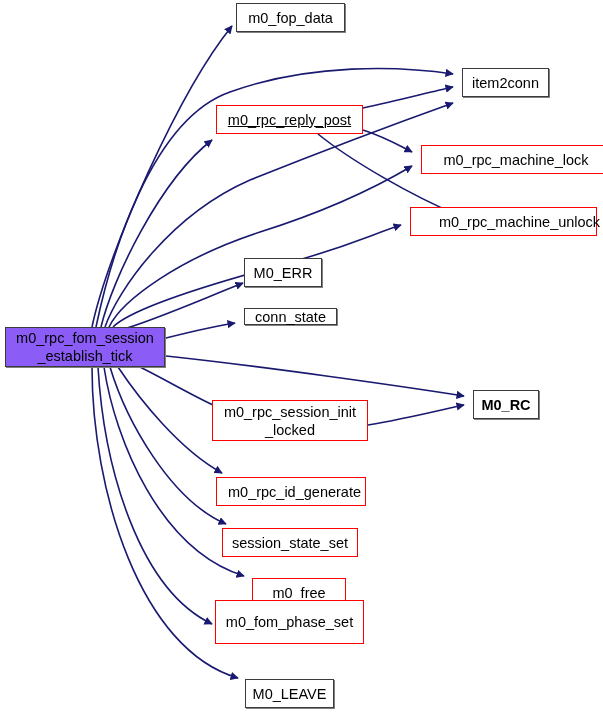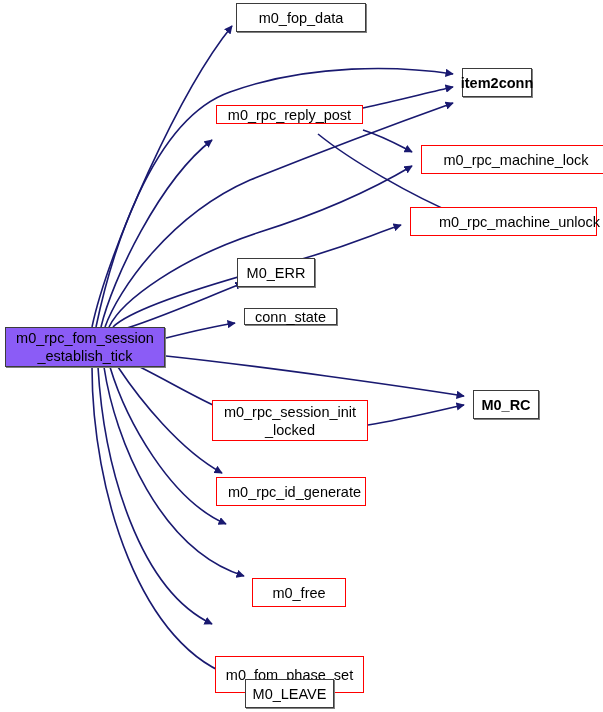--- a/index.html
+++ b/index.html
@@ -90,67 +90,70 @@
 
       <path d="M 368,425 C 410,418 440,410 464,405"></path>
     </g>
   </svg>
 
   <div class="node root" style="left:5px; top:327px; width:160px; height:40px;">
     <span class="node-label">m0_rpc_fom_session
 _establish_tick</span>
   </div>
 
-  <div class="node black" style="left:236px; top:3px; width:130px; height:29px;">
+  <div class="node black" style="left:236px; top:3px; width:109px; height:29px;">
     <span class="node-label">m0_fop_data</span>
   </div>
 
-  <div class="node black" style="left:462px; top:68px; width:70px; height:29px;font-weight:bold;">
+  <div class="node black" style="left:462px; top:68px; width:87px; height:29px;">
     <span class="node-label">item2conn</span>
   </div>
 
-  <div class="node red" style="left:216px; top:105px; width:147px; height:19px;">
+  <div class="node red" style="left:216px; top:105px; width:147px; height:29px;text-decoration:underline;">
     <span class="node-label">m0_rpc_reply_post</span>
   </div>
 
   <div class="node red" style="left:421px; top:145px; width:190px; height:29px;">
     <span class="node-label">m0_rpc_machine_lock</span>
   </div>
 
   <div class="node red" style="left:410px; top:207px; width:187px; height:29px;padding-left:32px;">
     <span class="node-label">m0_rpc_machine_unlock</span>
   </div>
 
-  <div class="node black" style="left:237px; top:258px; width:78px; height:29px;">
+  <div class="node black" style="left:244px; top:258px; width:78px; height:29px;">
     <span class="node-label">M0_ERR</span>
   </div>
 
   <div class="node black" style="left:244px; top:308px; width:93px; height:17px;">
     <span class="node-label">conn_state</span>
   </div>
 
   <div class="node black" style="left:473px; top:390px; width:66px; height:29px;font-weight:bold;">
     <span class="node-label">M0_RC</span>
   </div>
 
   <div class="node red" style="left:212px; top:400px; width:156px; height:41px;">
     <span class="node-label">m0_rpc_session_init
 _locked</span>
   </div>
 
   <div class="node red" style="left:216px; top:477px; width:150px; height:29px;justify-content:flex-end;">
     <span class="node-label">m0_rpc_id_generate</span>
   </div>
 
+  <div class="node red" style="left:222px; top:528px; width:136px; height:29px;">
+    <span class="node-label">session_state_set</span>
+  </div>
 
   <div class="node red" style="left:252px; top:578px; width:94px; height:29px;">
     <span class="node-label">m0_free</span>
   </div>
 
-  <div class="node red" style="left:215px; top:656px; width:149px; height:37px;">
+  <div class="node red" style="left:215px; top:600px; width:149px; height:44px;">
     <span class="node-label">m0_fom_phase_set</span>
   </div>
 
   <div class="node black" style="left:245px; top:679px; width:89px; height:29px;">
     <span class="node-label">M0_LEAVE</span>
   </div>
 
 </div>
 
 </body></html>

